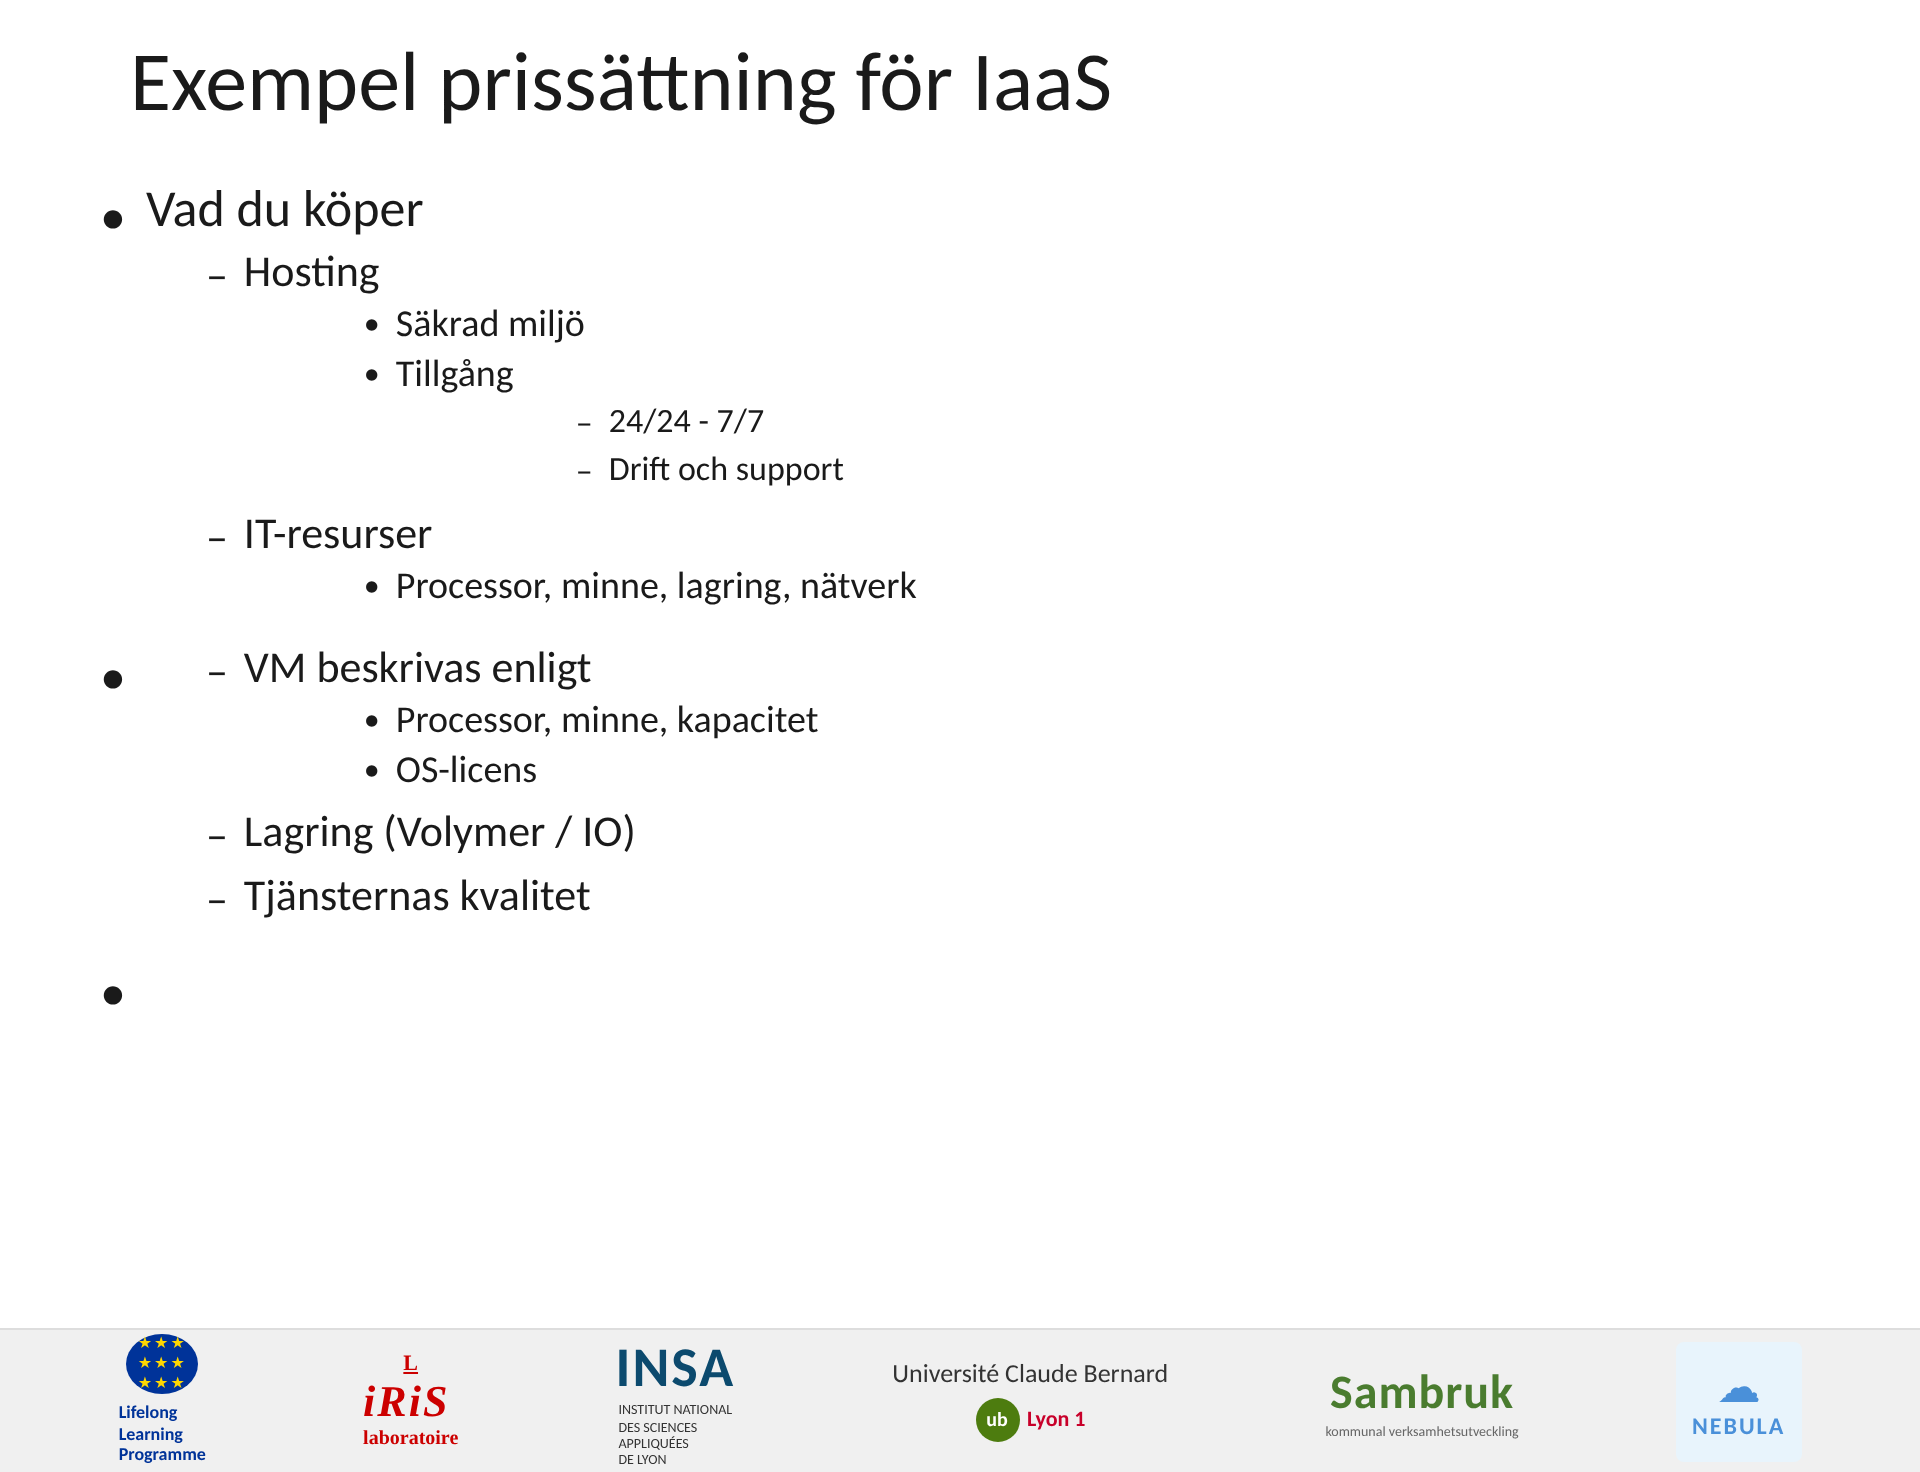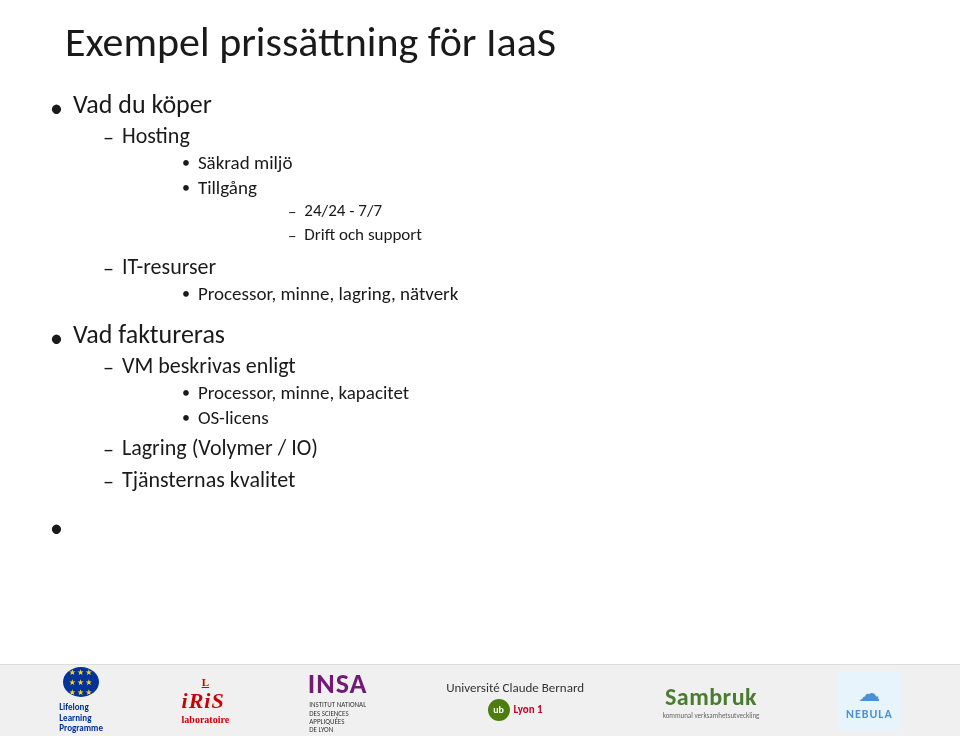--- a/index.html
+++ b/index.html
@@ -173,21 +173,21 @@
       display: block;
       text-align: center;
       color: #cc0000;
       font-style: normal;
       letter-spacing: 0;
     }
 
     .logo-insa {
       font-size: 28px;
       font-weight: 900;
-      color: #701a75;
+      color: #0c4a6e;
       letter-spacing: 1px;
     }
     .logo-insa-sub {
       font-size: 7px;
       color: #333;
       text-align: left;
       line-height: 1.2;
       max-width: 80px;
     }
 
@@ -306,21 +306,20 @@
               </ul>
             </div>
           </li>
         </ul>
       </div>
     </li>
 
     <li class="level1" style="margin-top:8px;">
       <span class="bullet">•</span>
       <div class="text-content">
-        <span>Vad faktureras</span>
         <ul class="level2-list">
 
           <li class="level2">
             <span class="dash">–</span>
             <div>
               <span>VM beskrivas enligt</span>
               <ul class="level3-list">
                 <li class="level3">
                   <span class="bullet-sm">•</span>
                   <span>Processor, minne, kapacitet</span>

